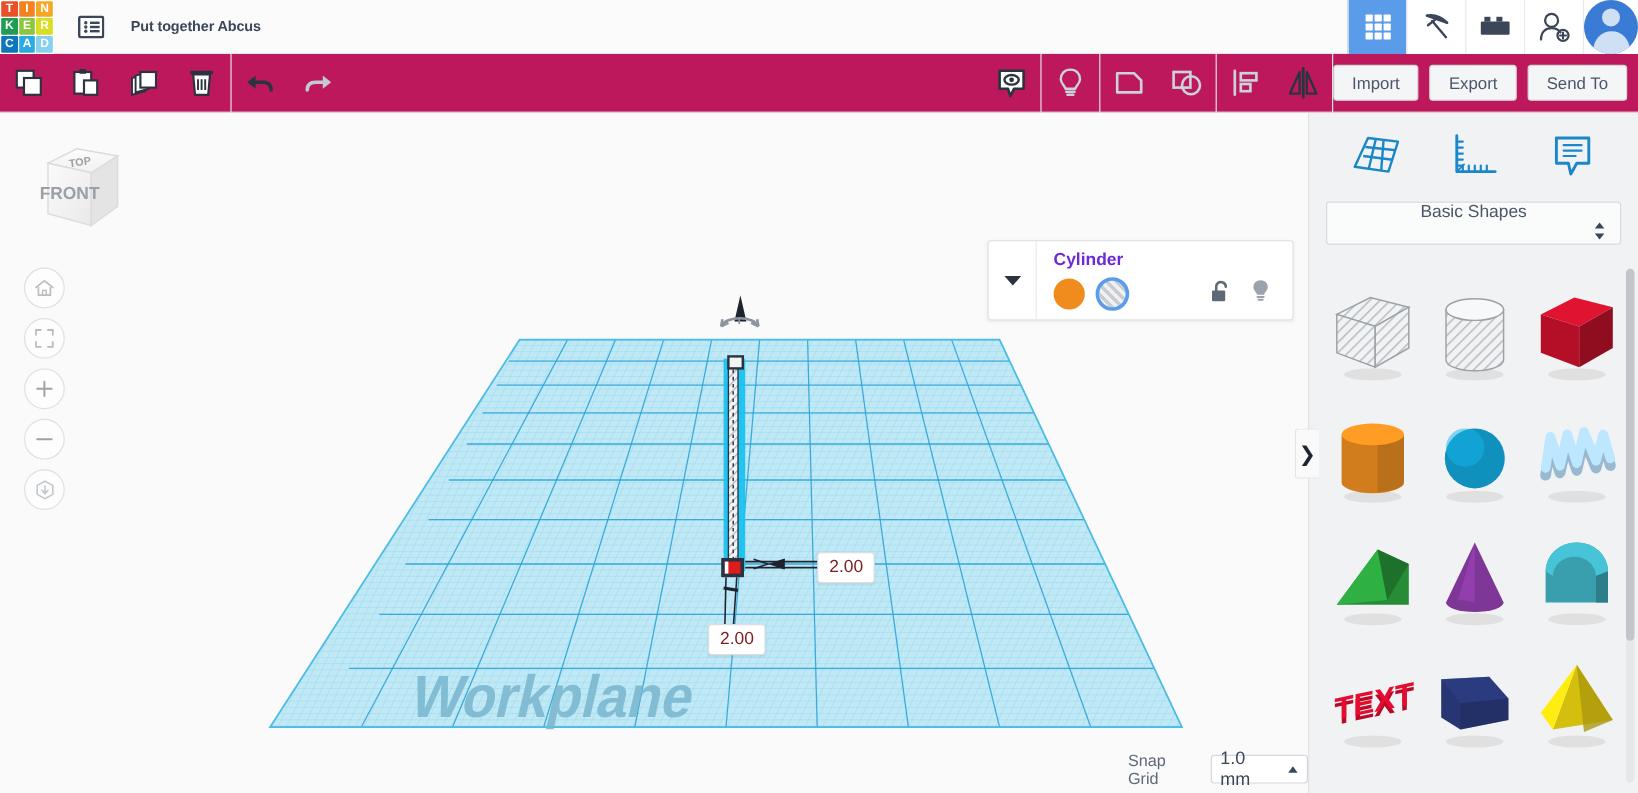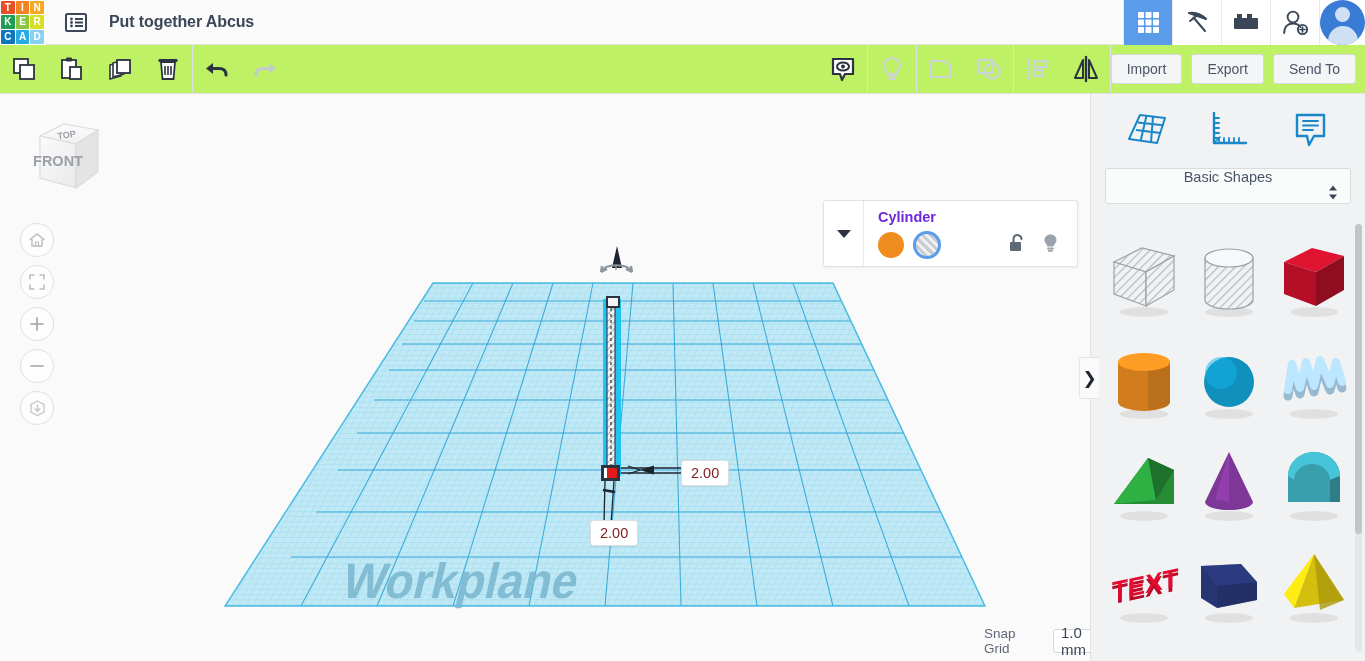--- a/index.html
+++ b/index.html
@@ -26,21 +26,21 @@
   .logo-cell {
     display: flex; align-items: center; justify-content: center;
     color: #ffffff; font-weight: bold; font-size: 10px;
     font-family: "Liberation Sans", sans-serif; border-radius: 1px;
   }
   .hdr-menu-btn {
     width: 34px; height: 45px; display: flex; align-items: center;
     justify-content: center; margin-left: 14px; cursor: pointer;
   }
   .hdr-title {
-    margin-left: 16px; font-size: 16px; font-weight: bold;
+    margin-left: 16px; font-size: 12px; font-weight: bold;
     color: #3b4758; letter-spacing: -0.1px;
   }
   .hdr-right { margin-left: auto; display: flex; align-items: center; height: 45px; }
   .hdr-icon-btn {
     width: 49px; height: 45px; display: flex; align-items: center;
     justify-content: center; cursor: pointer;
     border-left: 1px solid #e6e8eb; background: #ffffff;
   }
   .hdr-icon-btn.active { background: #5a9bea; }
   .avatar-wrap {
@@ -57,21 +57,21 @@
     border-radius: 50%; background: #cfe0f5; left: 15px; top: 7px;
   }
   .avatar::after {
     content: ""; position: absolute; width: 30px; height: 22px;
     border-radius: 15px 15px 0 0; background: #cfe0f5; left: 7.5px; top: 26px;
   }
 
   
   .toolbar {
     position: absolute; top: 45px; left: 0; width: 1365px; height: 49px;
-    background: #bef264; border-bottom: 1px solid #dfe1e4;
+    background: #be185d; border-bottom: 1px solid #dfe1e4;
     display: flex; align-items: center;
   }
   .tb-group { display: flex; align-items: center; height: 49px; }
   .tb-btn {
     width: 48px; height: 49px; display: flex; align-items: center;
     justify-content: center; cursor: pointer;
   }
   .tb-sep { width: 1px; height: 49px; background: #dfe1e4; }
   .tb-spacer { flex: 1; }
   .tb-textbtn {
@@ -120,21 +120,21 @@
   .insp-icons { margin-left: auto; display: flex; align-items: center; gap: 16px; padding-right: 6px; }
 
   
   .dimlabel {
     position: absolute; background: #ffffff; border: 1px solid #dcdee1;
     border-radius: 3px; font-size: 14.5px; color: #7f1d1d;
     padding: 4px 9px; box-shadow: 0 1px 2px rgba(0,0,0,0.08);
   }
   .snapbar {
     position: absolute; left: 940px; top: 626px; width: 150px;
-    display: flex; align-items: center; justify-content: flex-end; margin-left: 44px;
+    display: flex; align-items: center; justify-content: flex-end;
   }
   .snap-label { font-size: 13.5px; color: #5e6877; margin-right: 9px; }
   .snap-select {
     height: 24px; min-width: 70px; background: #ffffff;
     border: 1px solid #d4d7db; border-radius: 3px; font-size: 15px;
     color: #3b4758; display: flex; align-items: center;
     justify-content: space-between; padding: 0 7px; cursor: pointer;
   }
   .panel-toggle {
     position: absolute; left: 1079px; top: 357px; width: 20px; height: 42px;

